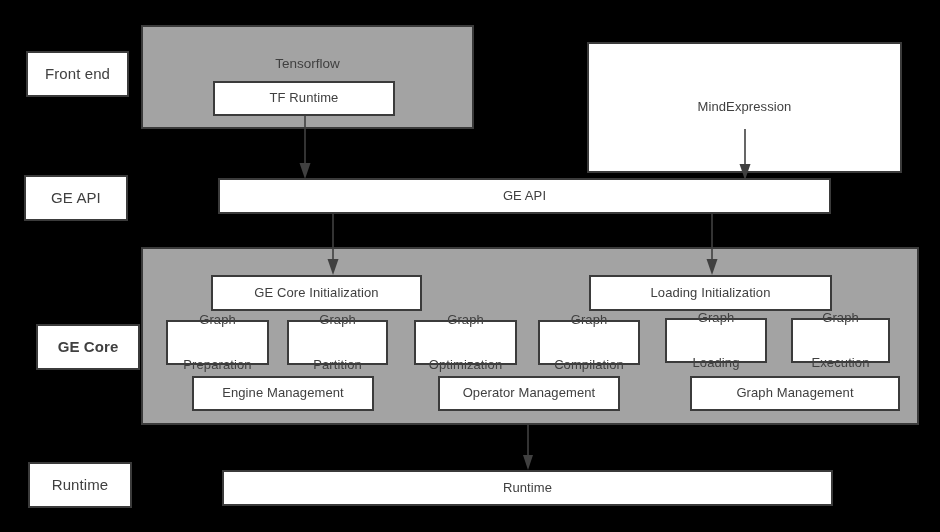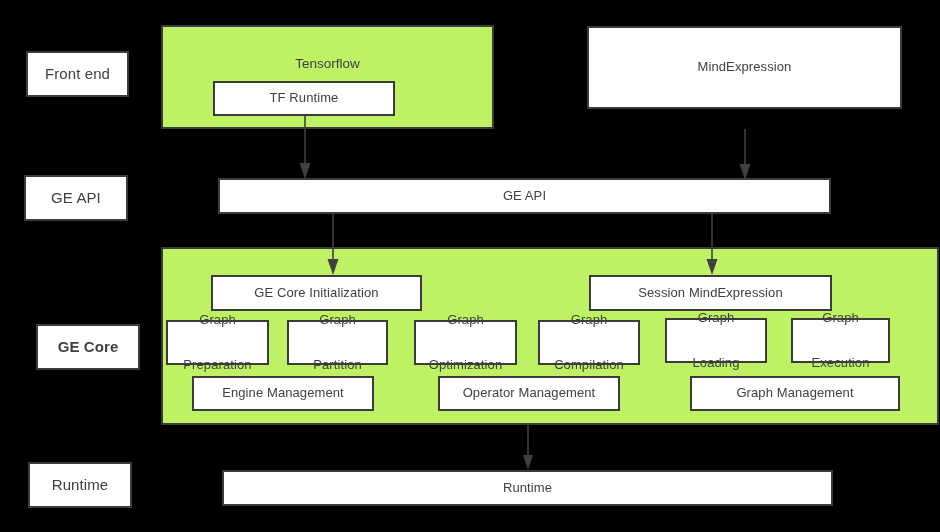--- a/index.html
+++ b/index.html
@@ -20,24 +20,23 @@
     justify-content:center;
     text-align:center;
     color:#404040;
     font-size:13px;
     line-height:1.25;
     letter-spacing:.1px;
   }
   .layer-label{font-size:15px;text-align:center;}
   .panel{
     position:absolute;
-    background:#bef264;
+    background:#a3a3a3;
     border:2px solid #3b3b3b;
     box-sizing:border-box;
-    margin-left:20px;
   }
   .panel-title{
     position:absolute;
     left:0;right:0;
     text-align:center;
     color:#404040;
     font-size:13.5px;
   }
   .wide{font-size:13px;}
   .two-line{flex-direction:column;gap:28px;}
@@ -55,28 +54,28 @@
 
   <div class="box layer-label" style="left:36px;top:324px;width:104px;height:46px;font-weight:bold;">GE Core</div>
 
   <div class="box layer-label" style="left:28px;top:462px;width:104px;height:46px;">Runtime</div>
 
   <div class="panel" style="left:141px;top:25px;width:333px;height:104px;">
     <div class="panel-title" style="top:29px;">Tensorflow</div>
   </div>
   <div class="box" style="left:213px;top:81px;width:182px;height:35px;">TF Runtime</div>
 
-  <div class="box" style="left:587px;top:26px;width:315px;height:83px;">MindExpression</div>
+  <div class="box" style="left:587px;top:42px;width:315px;height:131px;">MindExpression</div>
 
   <div class="box" style="left:218px;top:178px;width:613px;height:36px;">GE API</div>
 
   <div class="panel" style="left:141px;top:247px;width:778px;height:178px;"></div>
 
   <div class="box wide" style="left:211px;top:275px;width:211px;height:36px;">GE Core Initialization</div>
-  <div class="box wide" style="left:589px;top:275px;width:243px;height:36px;">Session MindExpression</div>
+  <div class="box wide" style="left:589px;top:275px;width:243px;height:36px;">Loading Initialization</div>
 
   <div class="box two-line" style="left:166px;top:320px;width:103px;height:45px;">
     <span>Graph</span>
     <span>Preparation</span>
   </div>
   <div class="box two-line" style="left:287px;top:320px;width:101px;height:45px;">
     <span>Graph</span>
     <span>Partition</span>
   </div>
   <div class="box two-line" style="left:414px;top:320px;width:103px;height:45px;">

